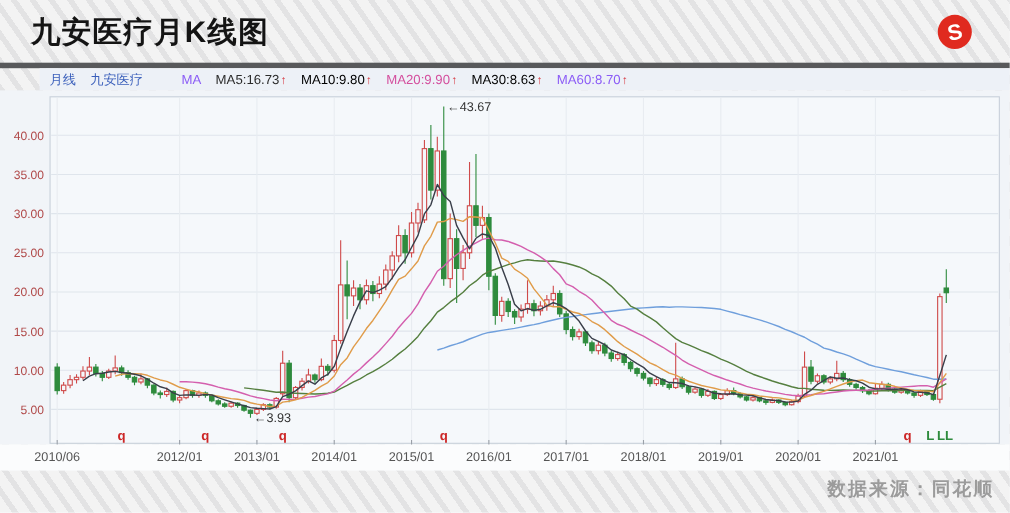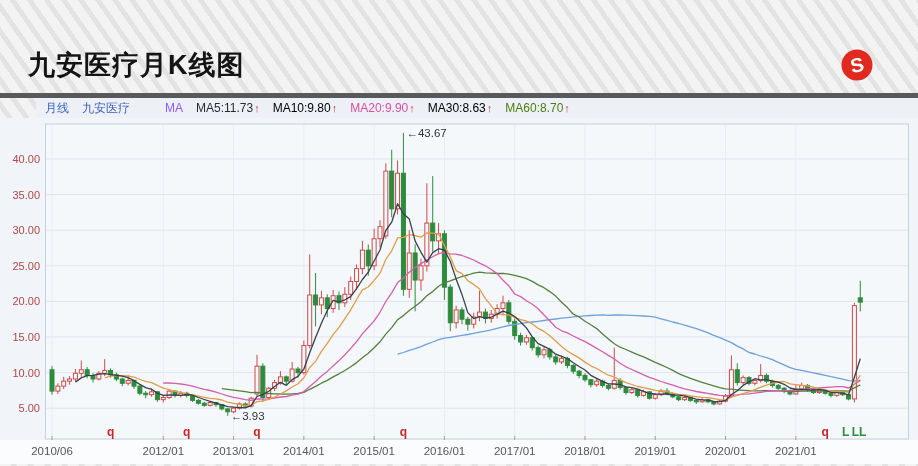--- a/index.html
+++ b/index.html
@@ -3,39 +3,38 @@
 <meta charset="utf-8">
 <style>
   * { margin:0; padding:0; box-sizing:border-box; }
   body { font-family:"Liberation Sans","DejaVu Sans",sans-serif; }
   .page{
     position:relative; width:918px; height:466px; overflow:hidden;
     background:repeating-linear-gradient(55deg,#f3f3f3 0px,#f3f3f3 9px,#e3e3e4 9px,#e3e3e4 14px);
   }
   .header{
     height:57px; display:flex; align-items:center; justify-content:space-between;
-    padding:0 44px 0 28px;
-    margin-top:36px;
+    padding:0 33px 0 28px;
   }
   .title{ font-size:27px; font-weight:700; color:#141414; letter-spacing:1px; }
   .brand{ display:flex; align-items:center; gap:7px; }
   .brand-name{ font-size:27px; font-weight:800; color:#1a1a1a; letter-spacing:2px; }
   .sep-bar{ height:5px; background:#58595b; }
   .toolbar{
     height:20px; background:#edf1f7; display:flex; align-items:center;
     font-size:12px; padding-left:9px; gap:13px; white-space:nowrap;margin-left:36px;
   }
   .tb-gap{ width:9px; }
   .t-blue{ color:#3a5fbb; }
   .t-dark{ color:#8b5cf6; }
   .t-ma5{ color:#2b2b2b; }
   .t-ma10{ color:#000000; }
   .t-ma20{ color:#d44f9e; }
   .t-ma30{ color:#000000; }
-  .t-ma60{ color:#4d7c0f;text-align:center; }
+  .t-ma60{ color:#8b5cf6;text-align:center; }
   .arrow{ color:#d6363f; font-size:11px; margin-left:1px; }
   .chart-wrap{ position:relative; height:346px; }
   .chart-wrap svg{ position:absolute; left:0; top:0; }
   .footer{ position:relative; height:38px; }
   .source{
     position:absolute; right:14px; top:5px;
     font-size:17px; font-weight:700; color:#9b9b9b; letter-spacing:2px;
   }
 </style>
 </head>
@@ -53,21 +52,21 @@
     </div>
   </div>
 
   <div class="sep-bar"></div>
 
   <div class="toolbar">
     <span class="t-blue">月线</span>
     <span class="t-blue">九安医疗</span>
     <span class="tb-gap"></span>
     <span class="t-dark">MA</span>
-    <span><span class="t-ma5">MA5:11.73</span><span class="arrow">↑</span></span>
+    <span><span class="t-ma5">MA5:16.73</span><span class="arrow">↑</span></span>
     <span><span class="t-ma10">MA10:9.80</span><span class="arrow">↑</span></span>
     <span><span class="t-ma20">MA20:9.90</span><span class="arrow">↑</span></span>
     <span><span class="t-ma30">MA30:8.63</span><span class="arrow">↑</span></span>
     <span><span class="t-ma60">MA60:8.70</span><span class="arrow">↑</span></span>
   </div>
 
   <div class="chart-wrap">
     <svg id="chart-svg" width="918" height="346">
         <rect x="0" y="0" width="918" height="322" fill="#f1f4f8"></rect>
         <rect x="45.5" y="6" width="863" height="315" fill="#f5f8fb" stroke="#c8d0da" stroke-width="1"></rect>

